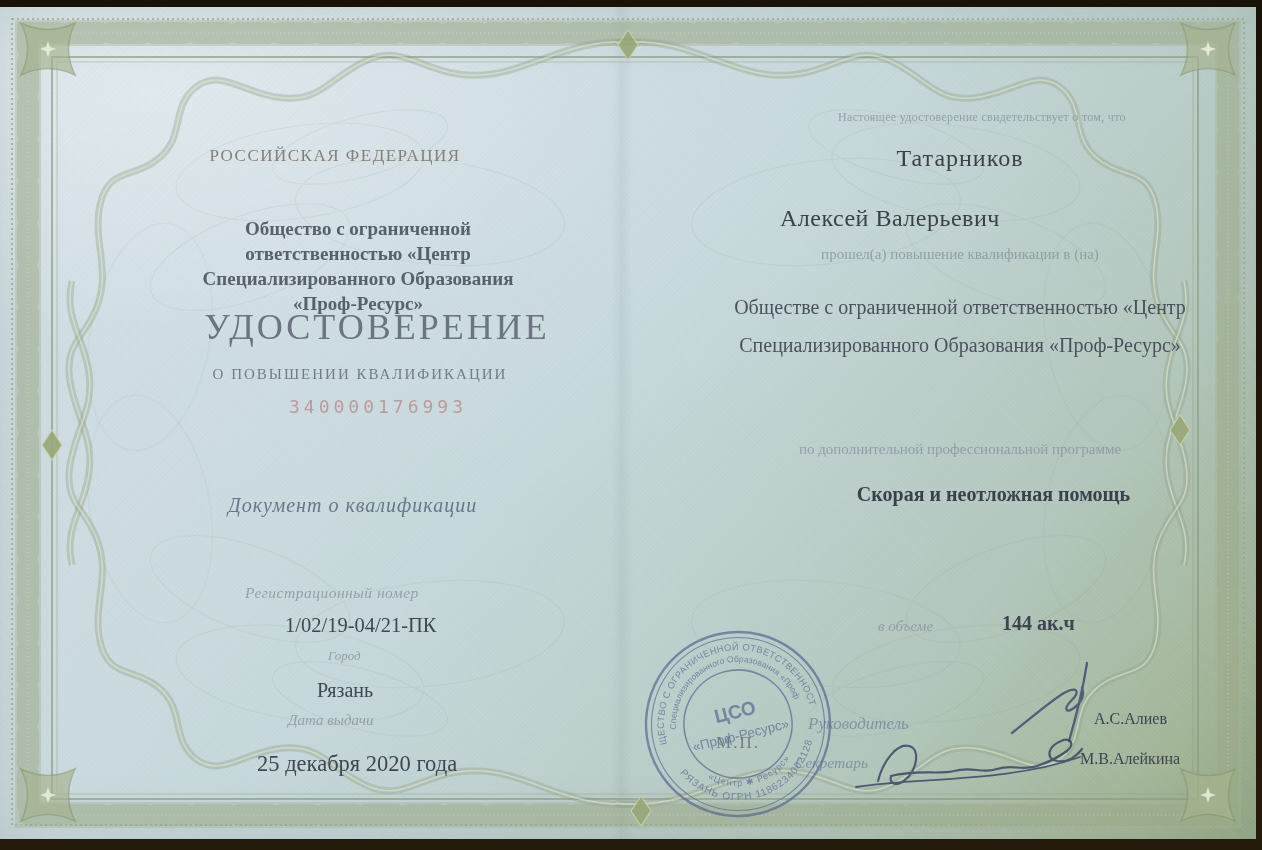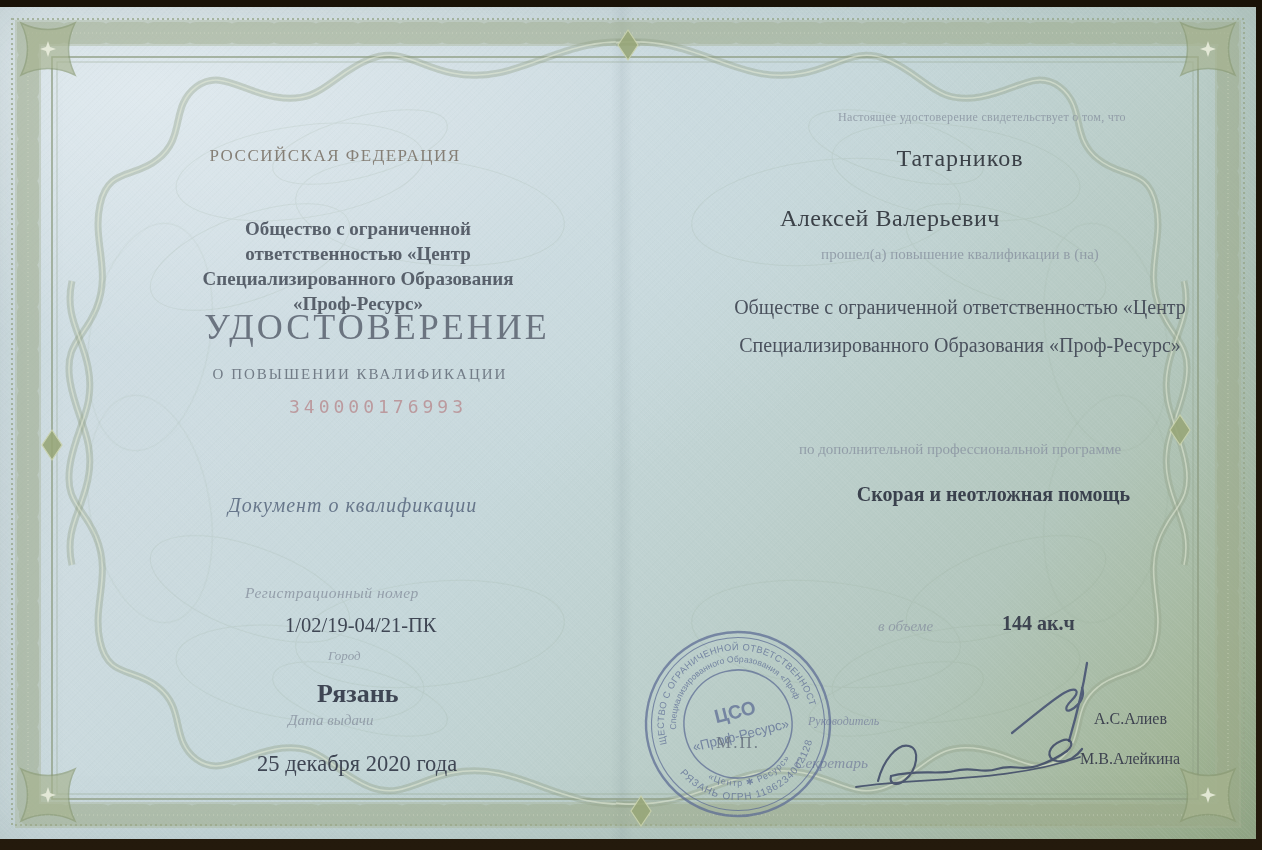--- a/index.html
+++ b/index.html
@@ -105,21 +105,21 @@
   <div class="t mono" style="left:228px;top:396px;width:300px;text-align:center;font-size:18px;letter-spacing:4px;color:#b98f93;opacity:.85;">340000176993</div>
 
   <div class="t ital" style="left:228px;top:494px;font-size:20px;letter-spacing:1px;color:#5d6c82;opacity:.9;">Документ о квалификации</div>
 
   <div class="t ital lbl" style="left:245px;top:584px;font-size:15.5px;letter-spacing:.5px;">Регистрационный номер</div>
 
   <div class="t dark" style="left:285px;top:614px;font-size:20.5px;">1/02/19-04/21-ПК</div>
 
   <div class="t ital lbl" style="left:310px;top:648px;font-size:13px;margin-left:18px;">Город</div>
 
-  <div class="t dark" style="left:317px;top:679px;font-size:26px;font-weight:bold;">Рязань</div>
+  <div class="t dark" style="left:317px;top:679px;font-size:20px;">Рязань</div>
 
   <div class="t ital lbl" style="left:288px;top:712px;font-size:15px;">Дата выдачи</div>
 
   <div class="t dark" style="left:257px;top:751px;font-size:22.5px;">25 декабря 2020 года</div>
 
   <div class="t lbl" style="left:770px;top:110px;width:424px;text-align:center;font-size:12px;letter-spacing:.3px;">Настоящее удостоверение свидетельствует о том, что</div>
 
   <div class="t" style="left:780px;top:145px;width:360px;text-align:center;font-size:24px;letter-spacing:1px;color:#3b4148;">Татарников</div>
 
   <div class="t" style="left:780px;top:164px;width:360px;text-align:left;font-size:24px;letter-spacing:.5px;color:#3b4148;margin-top:41px;">Алексей Валерьевич</div>
@@ -131,21 +131,21 @@
   <div class="t" style="left:725px;top:334px;width:470px;text-align:center;font-size:20px;font-weight:500;color:#4a515d;">Специализированного Образования «Проф-Ресурс»</div>
 
   <div class="t lbl" style="left:790px;top:441px;width:340px;text-align:center;font-size:15px;">по дополнительной профессиональной программе</div>
 
   <div class="t" style="left:790px;top:483px;width:340px;text-align:right;font-size:20px;font-weight:600;color:#3a414d;">Скорая и неотложная помощь</div>
 
   <div class="t ital lbl" style="left:878px;top:618px;font-size:15px;">в объеме</div>
 
   <div class="t" style="left:1002px;top:612px;font-size:20px;font-weight:600;color:#3e4451;">144 ак.ч</div>
 
-  <div class="t ital lbl" style="left:808px;top:714px;font-size:12px;color:#7d88a0;">Руководитель</div>
+  <div class="t ital lbl" style="left:808px;top:714px;font-size:17px;color:#7d88a0;">Руководитель</div>
 
   <div class="t" style="left:1094px;top:710px;font-size:16px;color:#3e4350;">А.С.Алиев</div>
 
   <div class="t ital lbl" style="left:795px;top:754px;font-size:15.5px;color:#7d88a0;">Секретарь</div>
 
   <div class="t" style="left:1080px;top:750px;font-size:16px;color:#3e4350;">М.В.Алейкина</div>
 
   <svg style="position:absolute;left:840px;top:650px;" width="260" height="150" viewBox="840 650 260 150">
     <g fill="none" stroke="#3f4a6e" stroke-width="2.3" stroke-linecap="round" opacity=".82">
       <path d="M 1012,733 C 1036,714 1052,700 1064,693 C 1077,686 1081,691 1071,701 C 1063,709 1066,714 1074,708 C 1081,703 1085,695 1082,688"></path>

